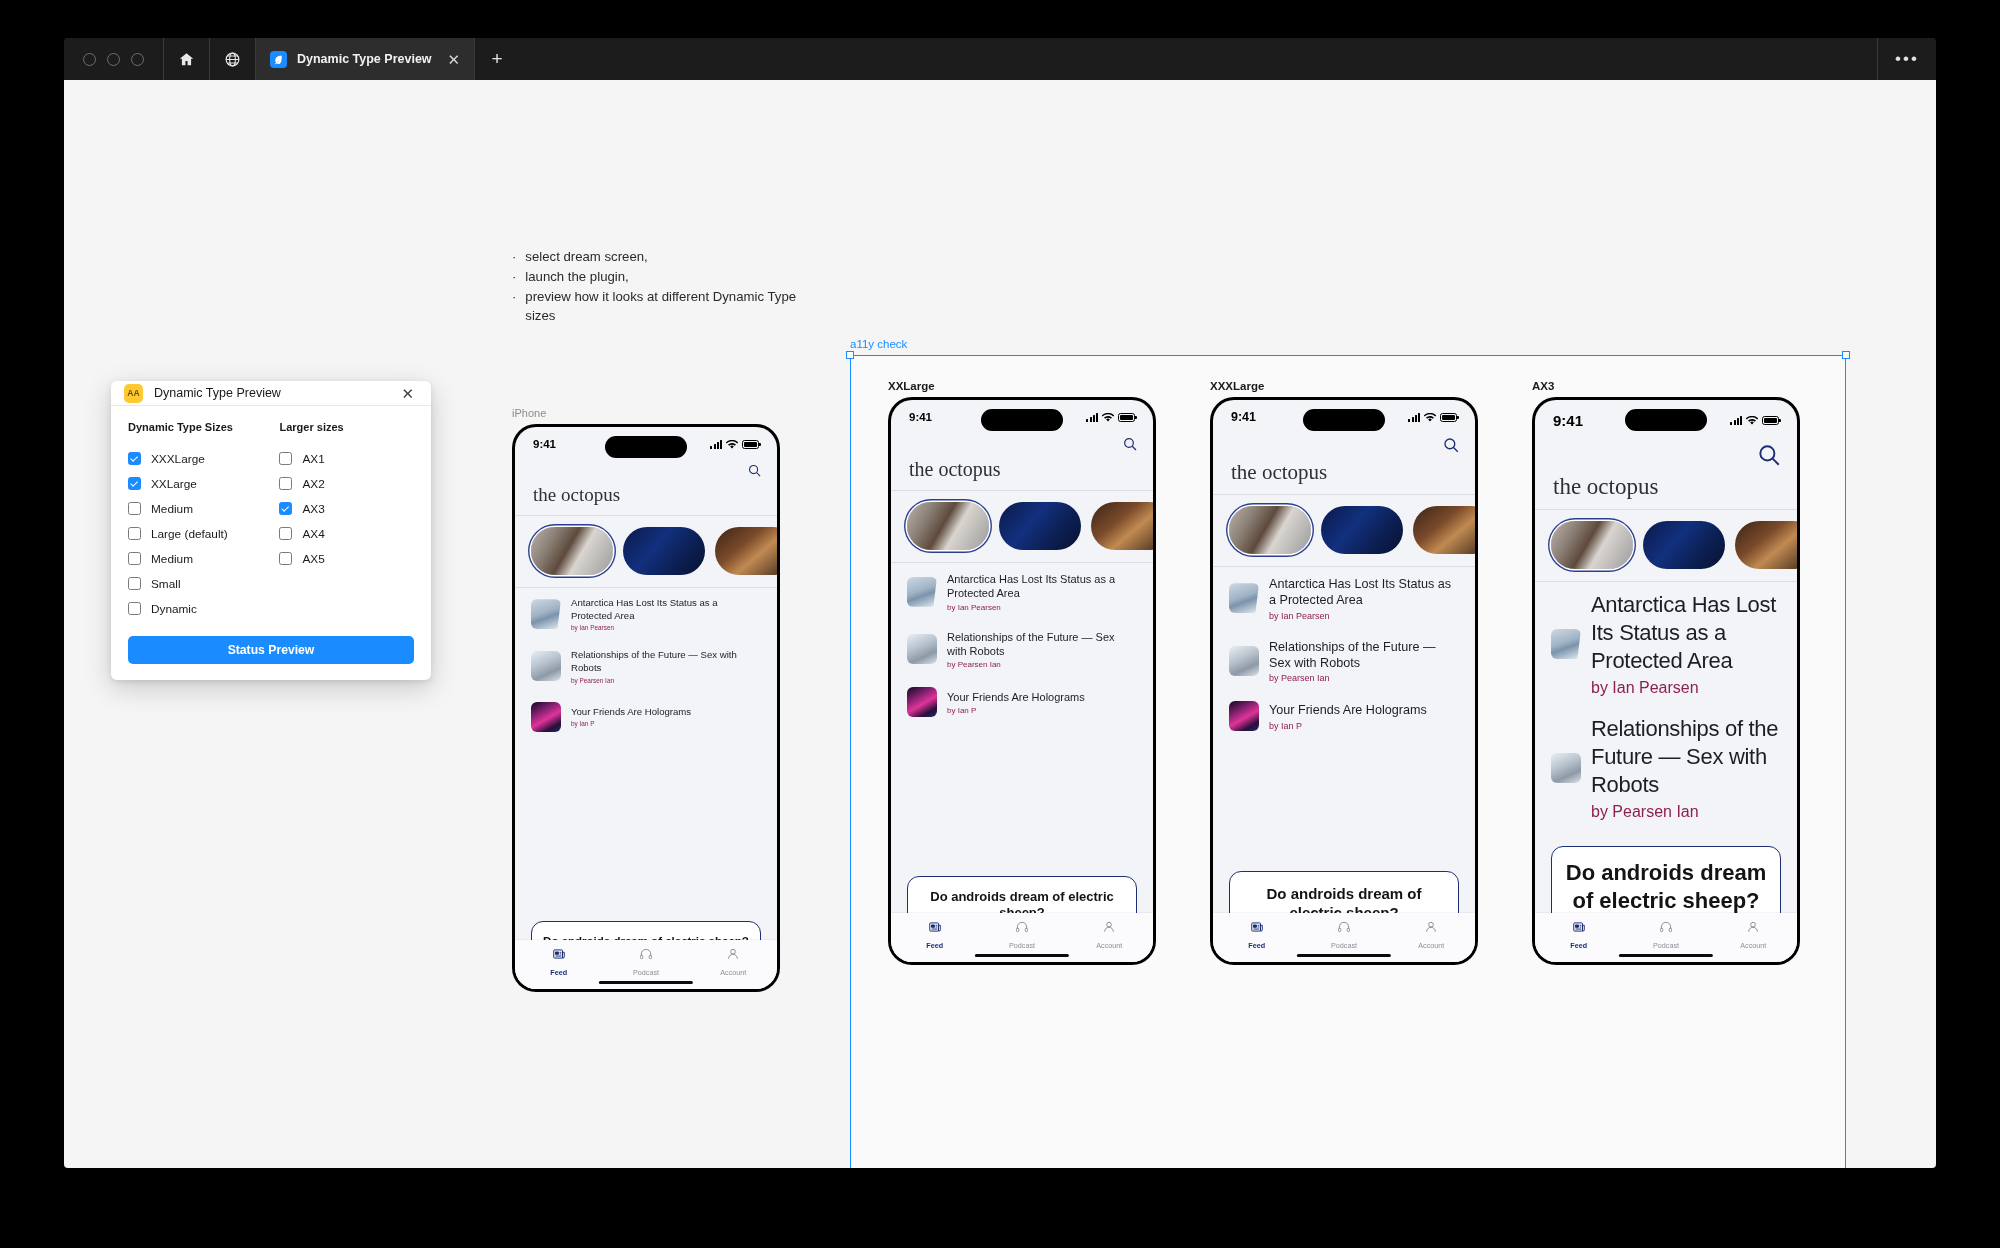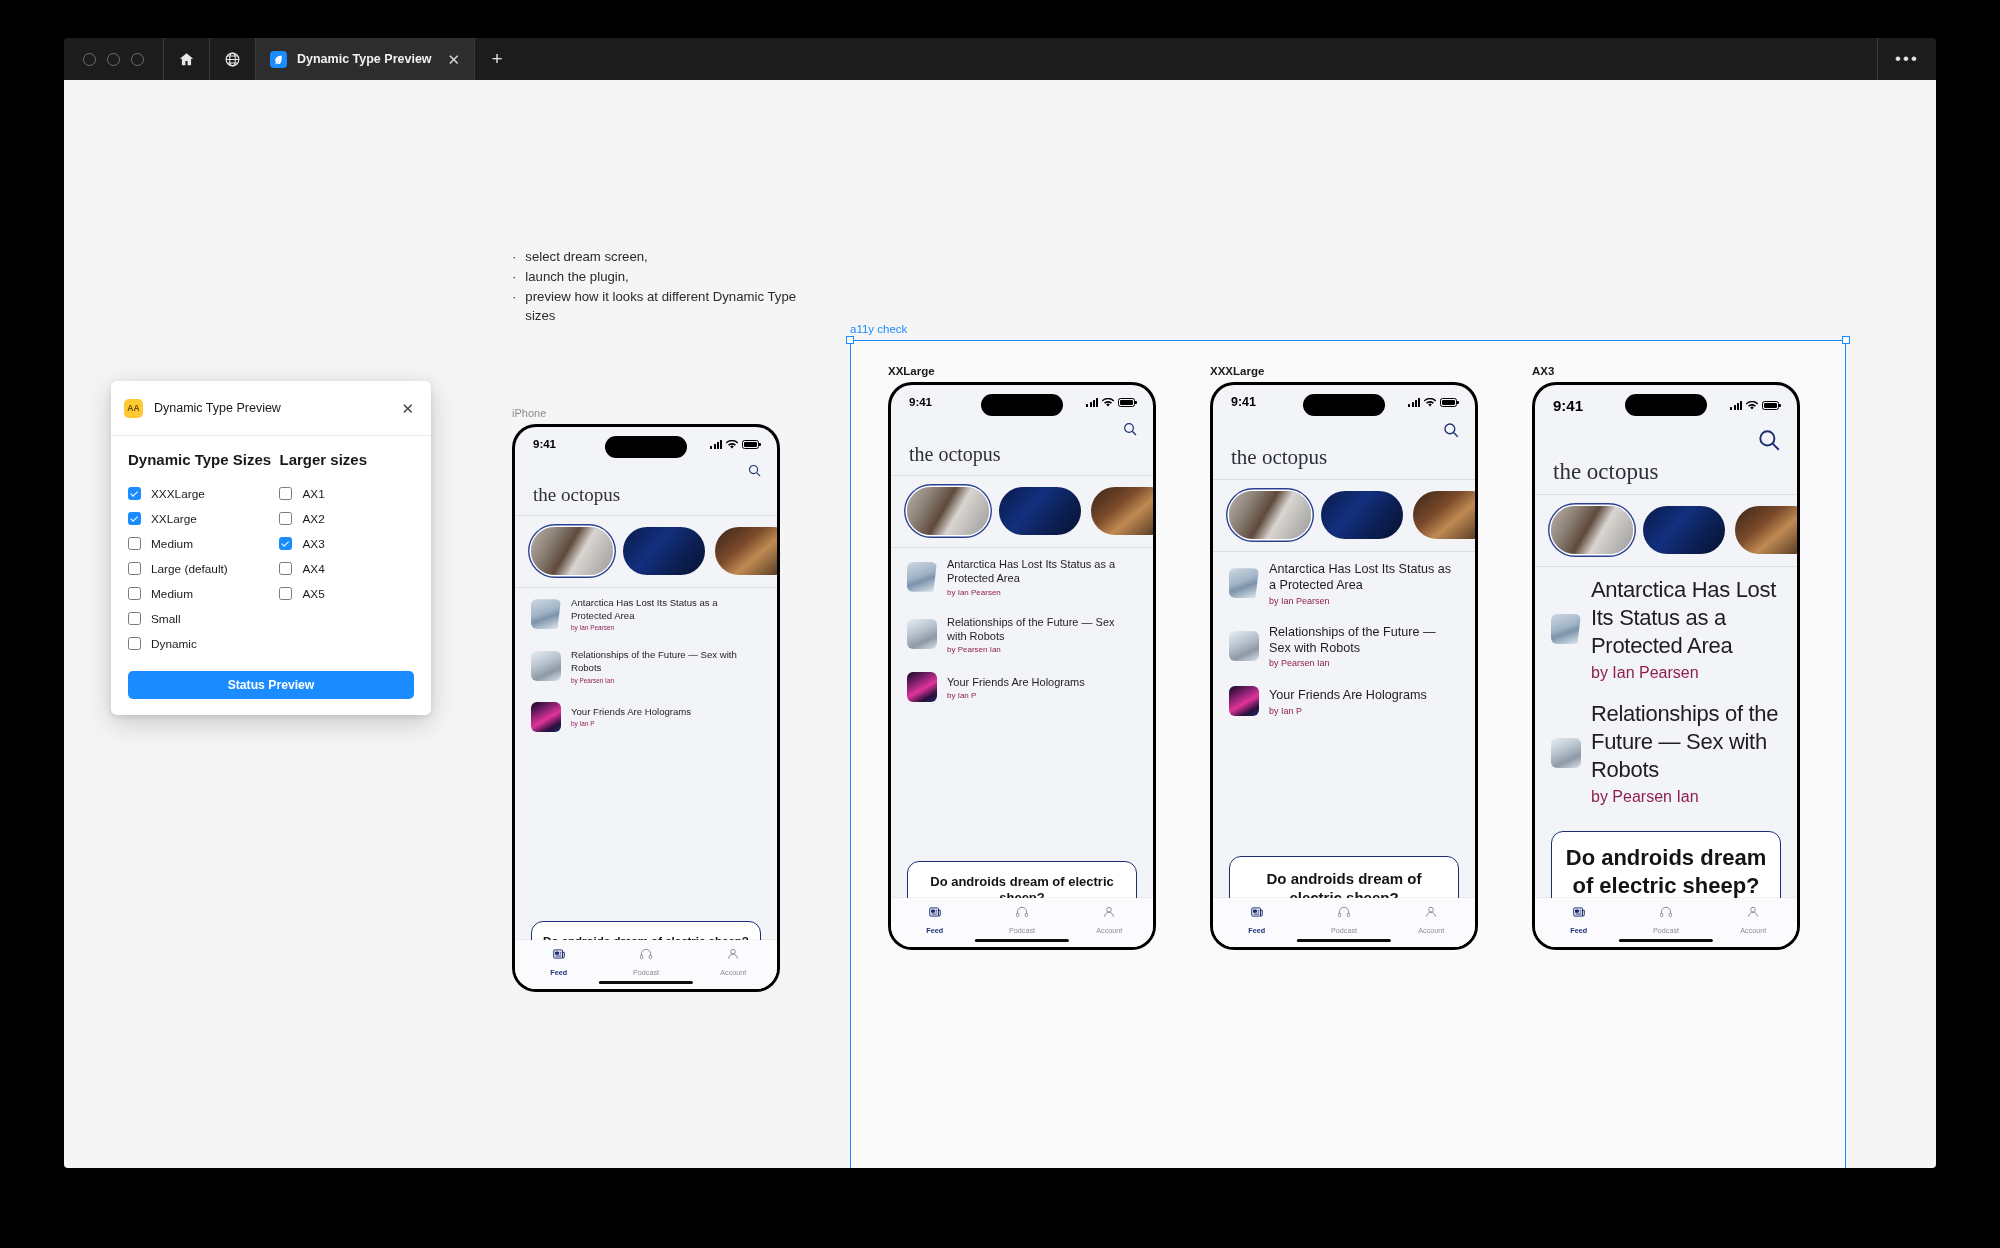--- a/index.html
+++ b/index.html
@@ -91,39 +91,39 @@
     position: absolute;
     left: 47px; top: 301px;
     width: 320px;
     background: #ffffff;
     border-radius: 6px;
     box-shadow: 0 8px 28px rgba(0,0,0,0.18), 0 2px 6px rgba(0,0,0,0.10);
     overflow: hidden;
   }
   #dialog-header {
     display: flex; align-items: center; gap: 11px;
-    height: 55px; padding: 0 13px;
+    height: 25px; padding: 0 13px;
     border-bottom: 1px solid #e8e8e8;
   }
   #dialog-icon {
     width: 19px; height: 19px; border-radius: 5px;
     background: #ffc933;
     display: flex; align-items: center; justify-content: center;
     color: #6b4f00; font-size: 8.5px; font-weight: bold;
     flex: none;
   }
   #dialog-title { font-size: 12.5px; color: #1a1a1a; flex: 1; font-weight: 500; }
   #dialog-close { font-size: 15px; color: #444; cursor: pointer; line-height: 1; padding: 2px 4px; }
 
   #dialog-body { padding: 15px 17px 16px 17px; }
   .cols { display: flex; }
   .col-left { width: 152px; }
   .col-right { width: 135px; }
   .col-head {
-    font-size: 15px; font-weight: bold; color: #1a1a1a;
+    font-size: 11px; font-weight: bold; color: #1a1a1a;
     margin-bottom: 13px;
   }
   .cb-row {
     display: flex; align-items: center; gap: 10px;
     height: 25px; cursor: pointer;
   }
   .cb-box {
     width: 13px; height: 13px; border-radius: 2.5px;
     border: 1.3px solid #7a7a7a; background: #fff;
     flex: none;
@@ -290,21 +290,21 @@
   .tabitem.active .tl { color: #1c2e74; font-weight: bold; }
   .tabitem.inactive .tl { color: #8d8d95; }
   .home-indicator {
     position: absolute; left: 50%; transform: translateX(-50%); bottom: 5px;
     width: 36%; height: 3.4px; border-radius: 2px; background: #0b0b0b;
   }
 
   
   #selection-frame {
     position: absolute;
-    left: 786px; top: 260px;
+    left: 786px; top: 275px;
     width: 996px; height: 840px;
     border: 1.6px solid #1a8cff;
     background: #fafafa;
   }
   #frame-name {
     position: absolute; left: -1px; top: -18px;
     font-size: 11.5px; color: #1a8cff;
   }
   .handle {
     position: absolute; width: 8px; height: 8px;

